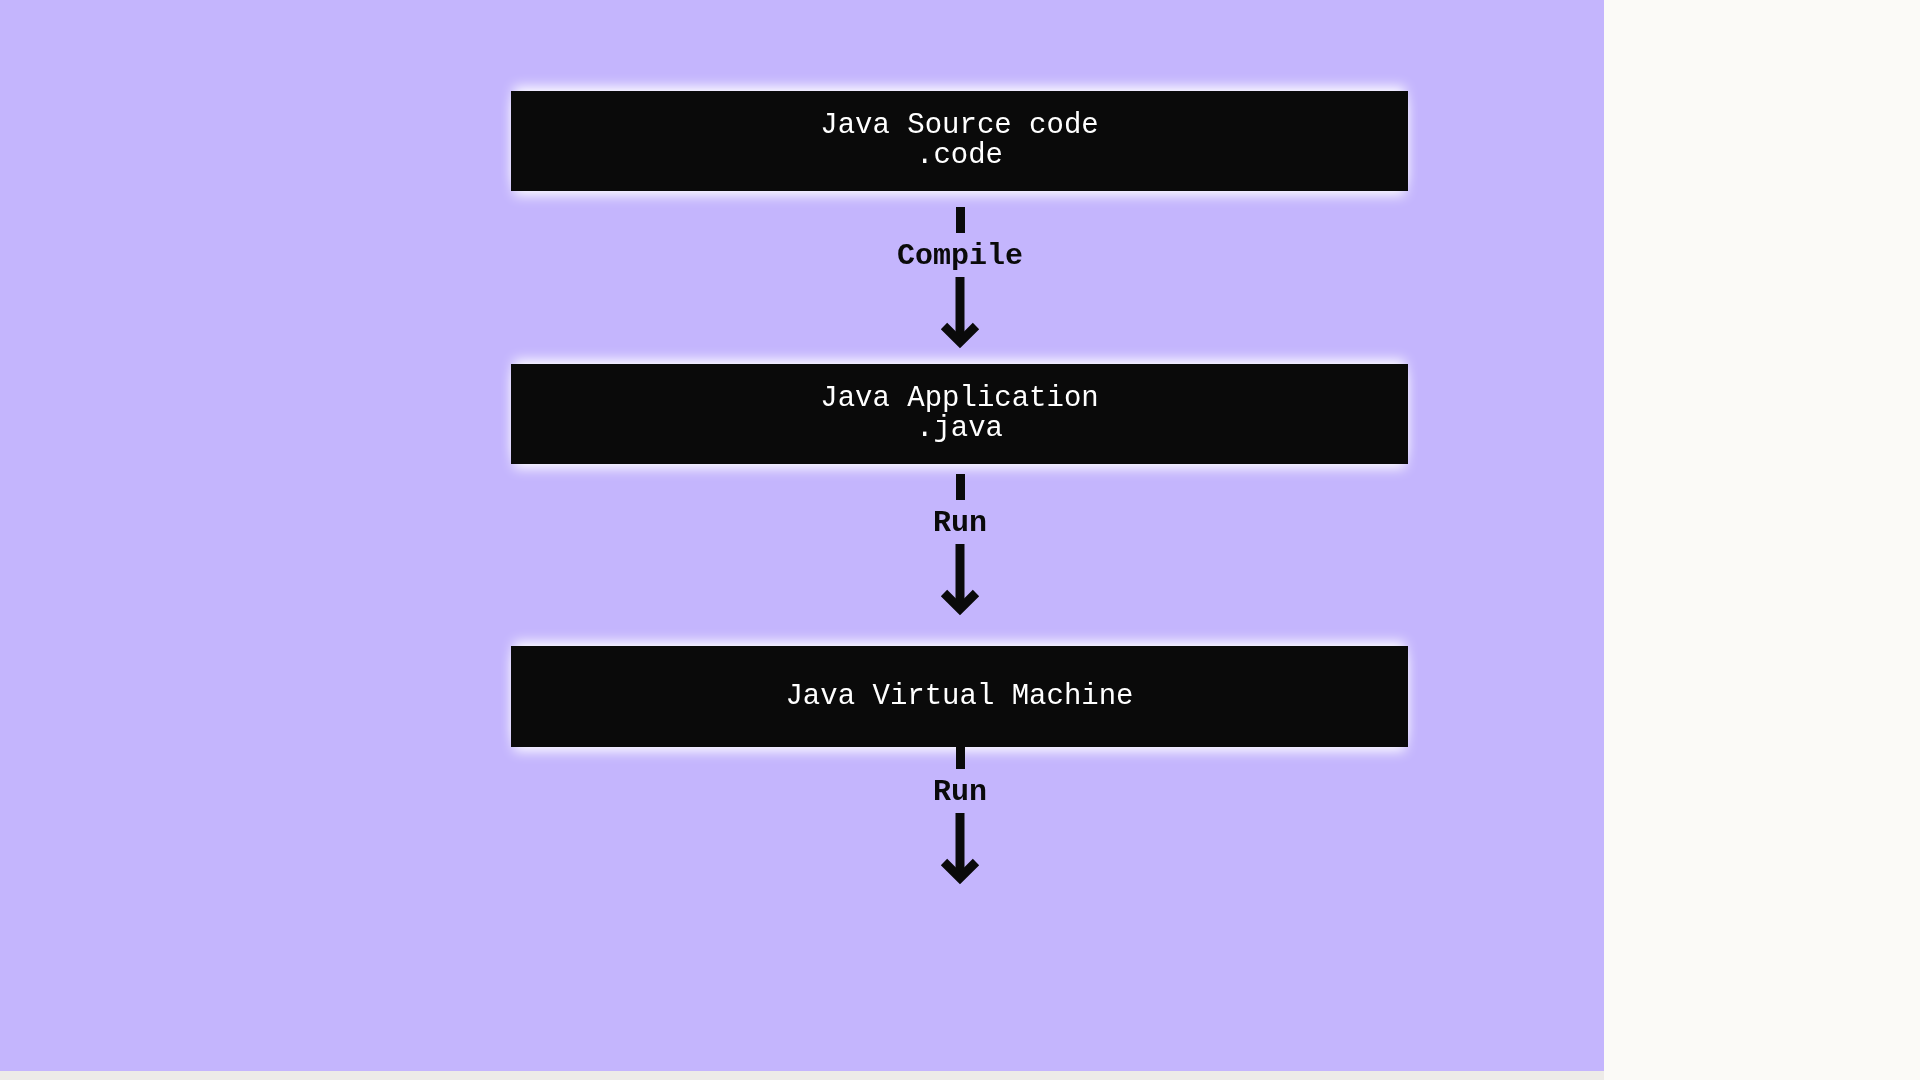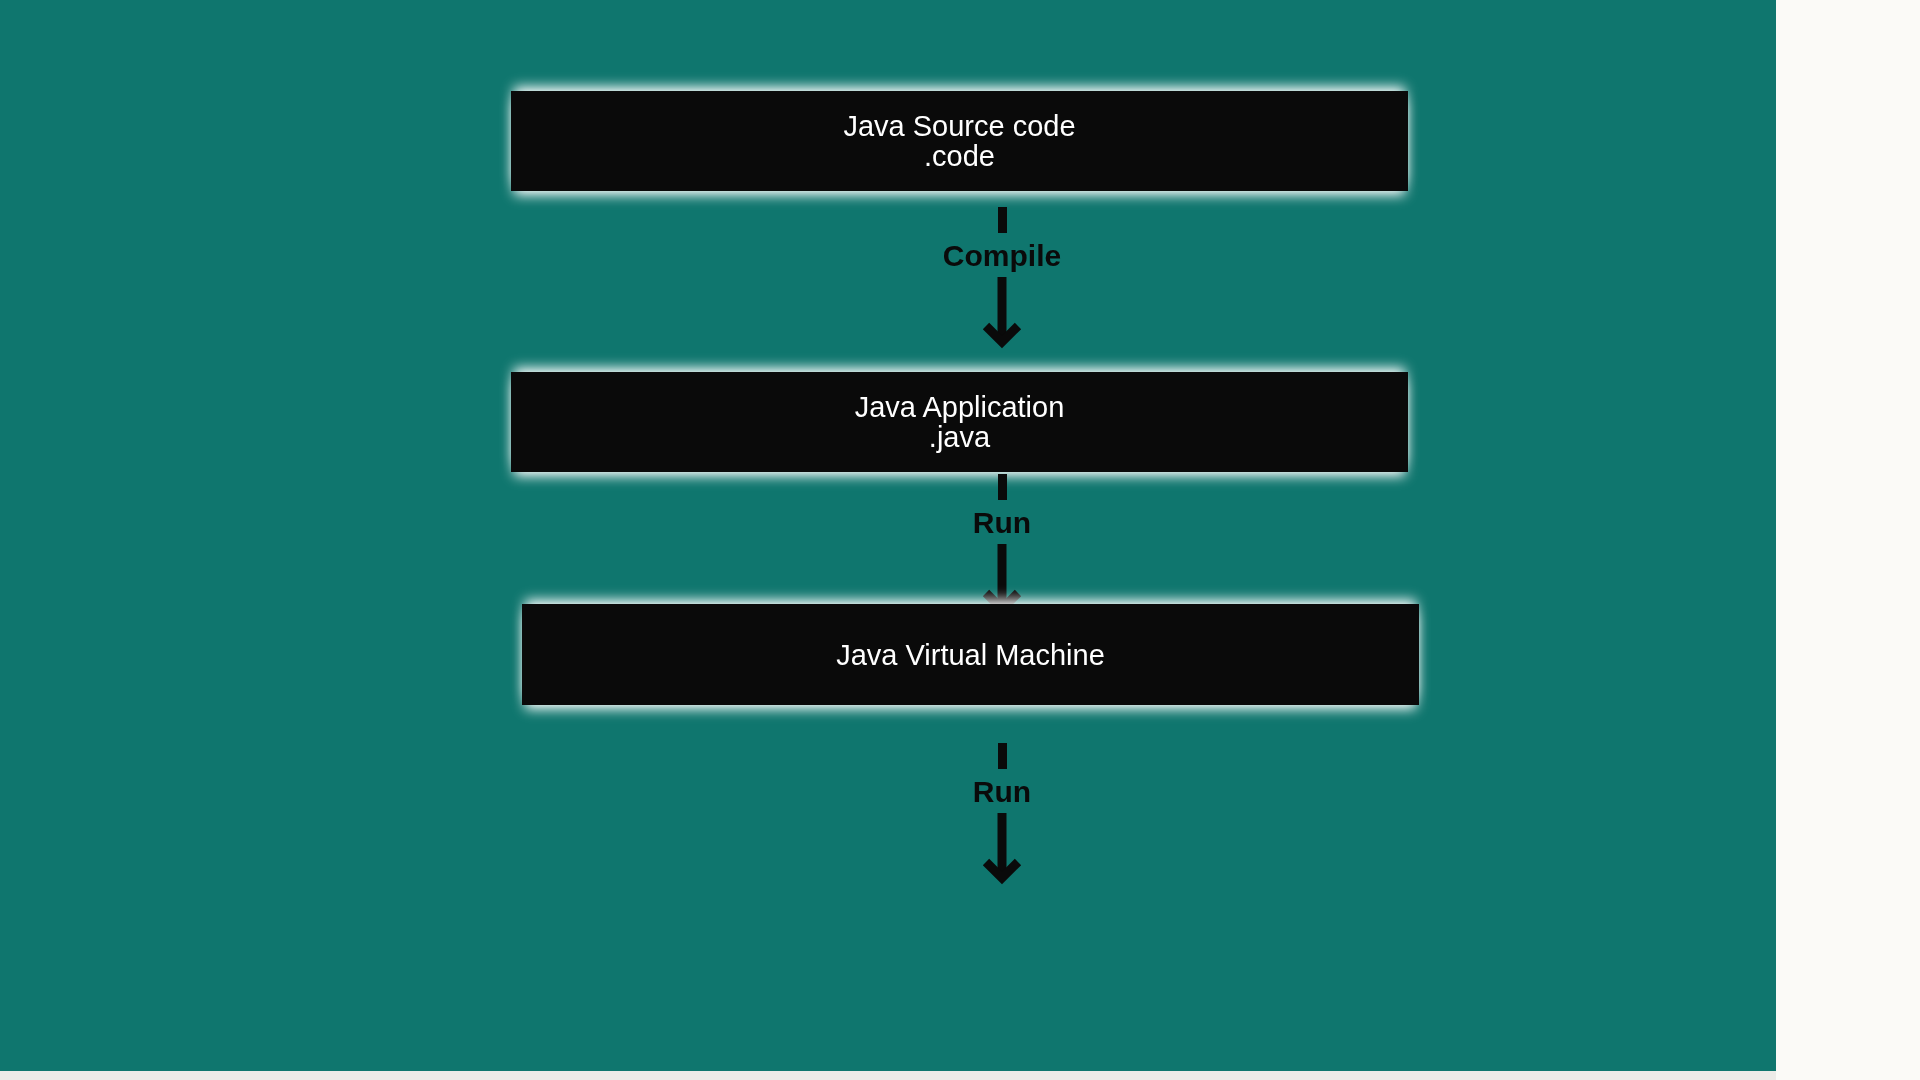--- a/index.html
+++ b/index.html
@@ -2,25 +2,25 @@
 <html><head>
 <meta charset="utf-8">
 <style>
   html, body {
     margin: 0;
     padding: 0;
     background: #fbfaf7;
   }
   .canvas {
     position: relative;
-    width: 1776px;
+    width: 1604px;
     height: 1080px;
-    background: #0f766e;
+    background: #c4b5fd;
     overflow: hidden;
-    font-family: Liberation Sans, sans-serif;
+    font-family: Liberation Mono, monospace;
   }
   .flow-node {
     position: absolute;
     left: 511px;
     width: 897px;
     height: 100px;
     background: #0a0a0a;
     color: #ffffff;
     display: flex;
     flex-direction: column;
@@ -28,21 +28,21 @@
     justify-content: center;
     text-align: center;
     font-size: 29px;
     line-height: 30px;
     font-weight: 400;
     box-shadow: 0 -7px 12px -3px #ffffff, 0 7px 12px -3px #ffffff;
   }
   .node-line { display: block; }
   .connector {
     position: absolute;
-    left: 902px;
+    left: 860px;
     width: 200px;
     display: flex;
     flex-direction: column;
     align-items: center;
   }
   .connector-dash {
     width: 9px;
     height: 26px;
     margin-top: 16px;
     background: #0a0a0a;
@@ -80,35 +80,35 @@
 
   <div class="connector" style="top: 191px; height: 167px;">
     <div class="connector-dash"></div>
     <div class="connector-label">Compile</div>
     <svg class="arrow-svg" width="46" height="74" viewBox="0 0 46 74">
       <line x1="23" y1="2" x2="23" y2="62" stroke="#0a0a0a" stroke-width="9"></line>
       <polyline points="7,51 23,67 39,51" fill="none" stroke="#0a0a0a" stroke-width="9" stroke-linejoin="miter"></polyline>
     </svg>
   </div>
 
-  <div class="flow-node" style="top: 372px;">
+  <div class="flow-node" style="top: 364px;">
     <span class="node-line">Java Application</span>
     <span class="node-line">.java</span>
   </div>
 
   <div class="connector" style="top: 458px; height: 168px;">
     <div class="connector-dash"></div>
     <div class="connector-label">Run</div>
     <svg class="arrow-svg" width="46" height="74" viewBox="0 0 46 74">
       <line x1="23" y1="2" x2="23" y2="62" stroke="#0a0a0a" stroke-width="9"></line>
       <polyline points="7,51 23,67 39,51" fill="none" stroke="#0a0a0a" stroke-width="9" stroke-linejoin="miter"></polyline>
     </svg>
   </div>
 
-  <div class="flow-node" style="top: 604px; height: 101px; margin-left: 11px;">
+  <div class="flow-node" style="top: 646px; height: 101px;">
     <span class="node-line">Java Virtual Machine</span>
 
   </div>
 
   <div class="connector" style="top: 727px; height: 166px;">
     <div class="connector-dash"></div>
     <div class="connector-label">Run</div>
     <svg class="arrow-svg" width="46" height="74" viewBox="0 0 46 74">
       <line x1="23" y1="2" x2="23" y2="62" stroke="#0a0a0a" stroke-width="9"></line>
       <polyline points="7,51 23,67 39,51" fill="none" stroke="#0a0a0a" stroke-width="9" stroke-linejoin="miter"></polyline>

